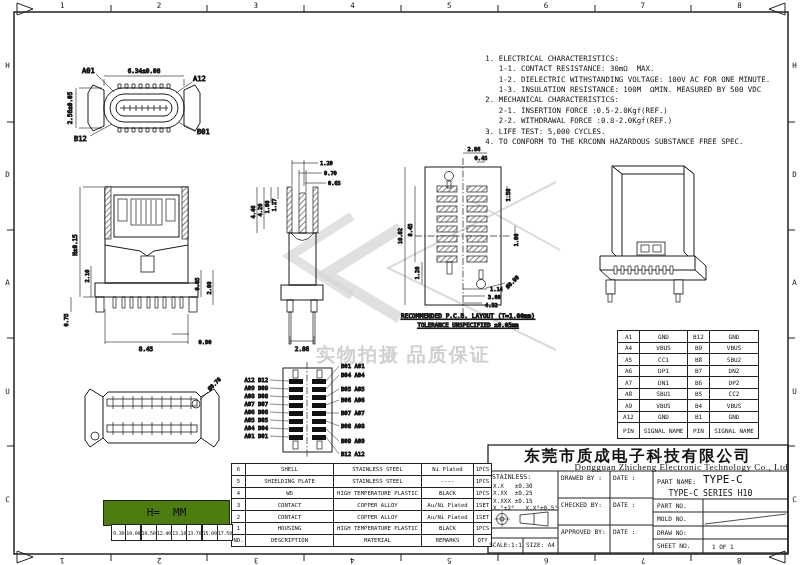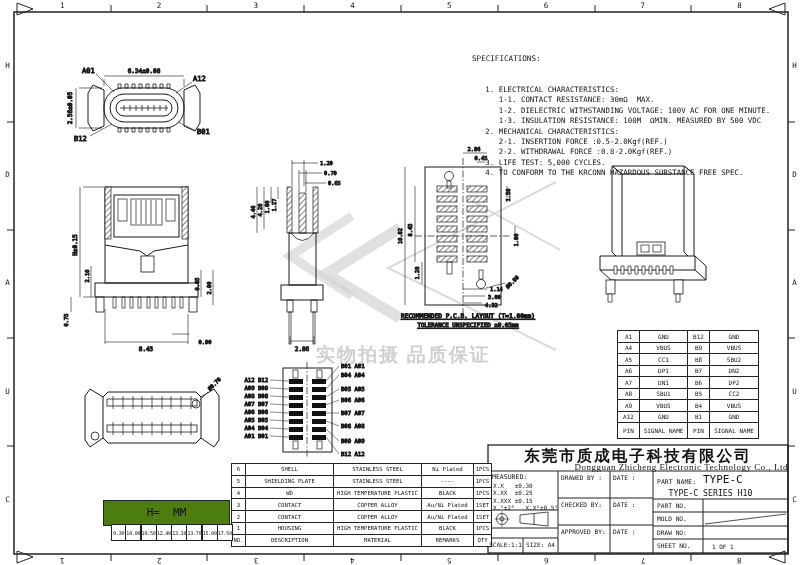--- a/index.html
+++ b/index.html
@@ -322,21 +322,20 @@
       <div>H</div>
       <div>D</div>
       <div>A</div>
       <div>U</div>
       <div>C</div>
     </div>
 
   <div class="abs wm" id="wm2" style="left:316px;top:342px;z-index:3;">实物拍摄 品质保证</div>
 
   <div class="abs" id="spec" style="left:472px;top:33px;width:312px;z-index:4;">
-    <div class="t">SPECIFICATIONS:</div>
     <div><div>   1. ELECTRICAL CHARACTERISTICS:</div><div>      1-1. CONTACT RESISTANCE: 30mΩ  MAX.</div><div>      1-2. DIELECTRIC WITHSTANDING VOLTAGE: 100V AC FOR ONE MINUTE.</div><div>      1-3. INSULATION RESISTANCE: 100M  ΩMIN. MEASURED BY 500 VDC</div><div>   2. MECHANICAL CHARACTERISTICS:</div><div>      2-1. INSERTION FORCE :0.5-2.0Kgf(REF.)</div><div>      2-2. WITHDRAWAL FORCE :0.8-2.0Kgf(REF.)</div><div>   3. LIFE TEST: 5,000 CYCLES.</div><div>   4. TO CONFORM TO THE KRCONN HAZARDOUS SUBSTANCE FREE SPEC.</div></div>
   </div>
 
   <table class="abs" id="pinTable" style="left:617px;top:330px;z-index:4;background:#fff;">
     <colgroup>
         <col style="width:22px">
         <col style="width:48px">
         <col style="width:22px">
         <col style="width:49px">
       </colgroup>
@@ -467,21 +466,21 @@
       <div>12.40</div>
       <div>13.10</div>
       <div>13.70</div>
       <div>15.00</div>
       <div>17.50</div>
     </div>
 
   <div class="abs" id="cn" style="left:488px;top:446px;width:300px;z-index:4;">东莞市质成电子科技有限公司</div>
   <div class="abs" id="en" style="left:488px;top:462px;width:300px;z-index:4;">Dongguan Zhicheng Electronic Technology Co., Ltd</div>
 
-  <div class="abs tb" style="left:492px;top:473px;font-size:6.5px;z-index:4;">MEASURED:</div>
+  <div class="abs tb" style="left:492px;top:473px;font-size:6.5px;z-index:4;">STAINLESS:</div>
   <div class="abs tol-lines" style="left:493px;top:482px;z-index:4;"><div>X.X   ±0.30</div><div>X.XX  ±0.25</div><div>X.XXX ±0.15</div><div>X.°±2°   X.X°±0.5°</div></div>
   <div class="abs tb" style="left:492px;top:529px;font-size:6.5px;z-index:4;margin-top:44px;">UNIT: mm [inch]</div>
   <div class="abs tb ctr" style="left:488px;top:541px;width:35px;font-size:6px;z-index:4;">SCALE:1:1</div>
   <div class="abs tb ctr" style="left:523px;top:541px;width:35px;font-size:6px;z-index:4;">SIZE: A4</div>
 
   <div class="abs tb" style="left:561px;top:474px;font-size:6.2px;z-index:4;">DRAWED BY :</div>
   <div class="abs tb" style="left:613px;top:474px;font-size:6.2px;z-index:4;">DATE :</div>
   <div class="abs tb" style="left:561px;top:501px;font-size:6.2px;z-index:4;">CHECKED BY:</div>
   <div class="abs tb" style="left:613px;top:501px;font-size:6.2px;z-index:4;">DATE :</div>
   <div class="abs tb" style="left:561px;top:528px;font-size:6.2px;z-index:4;">APPROVED BY:</div>

